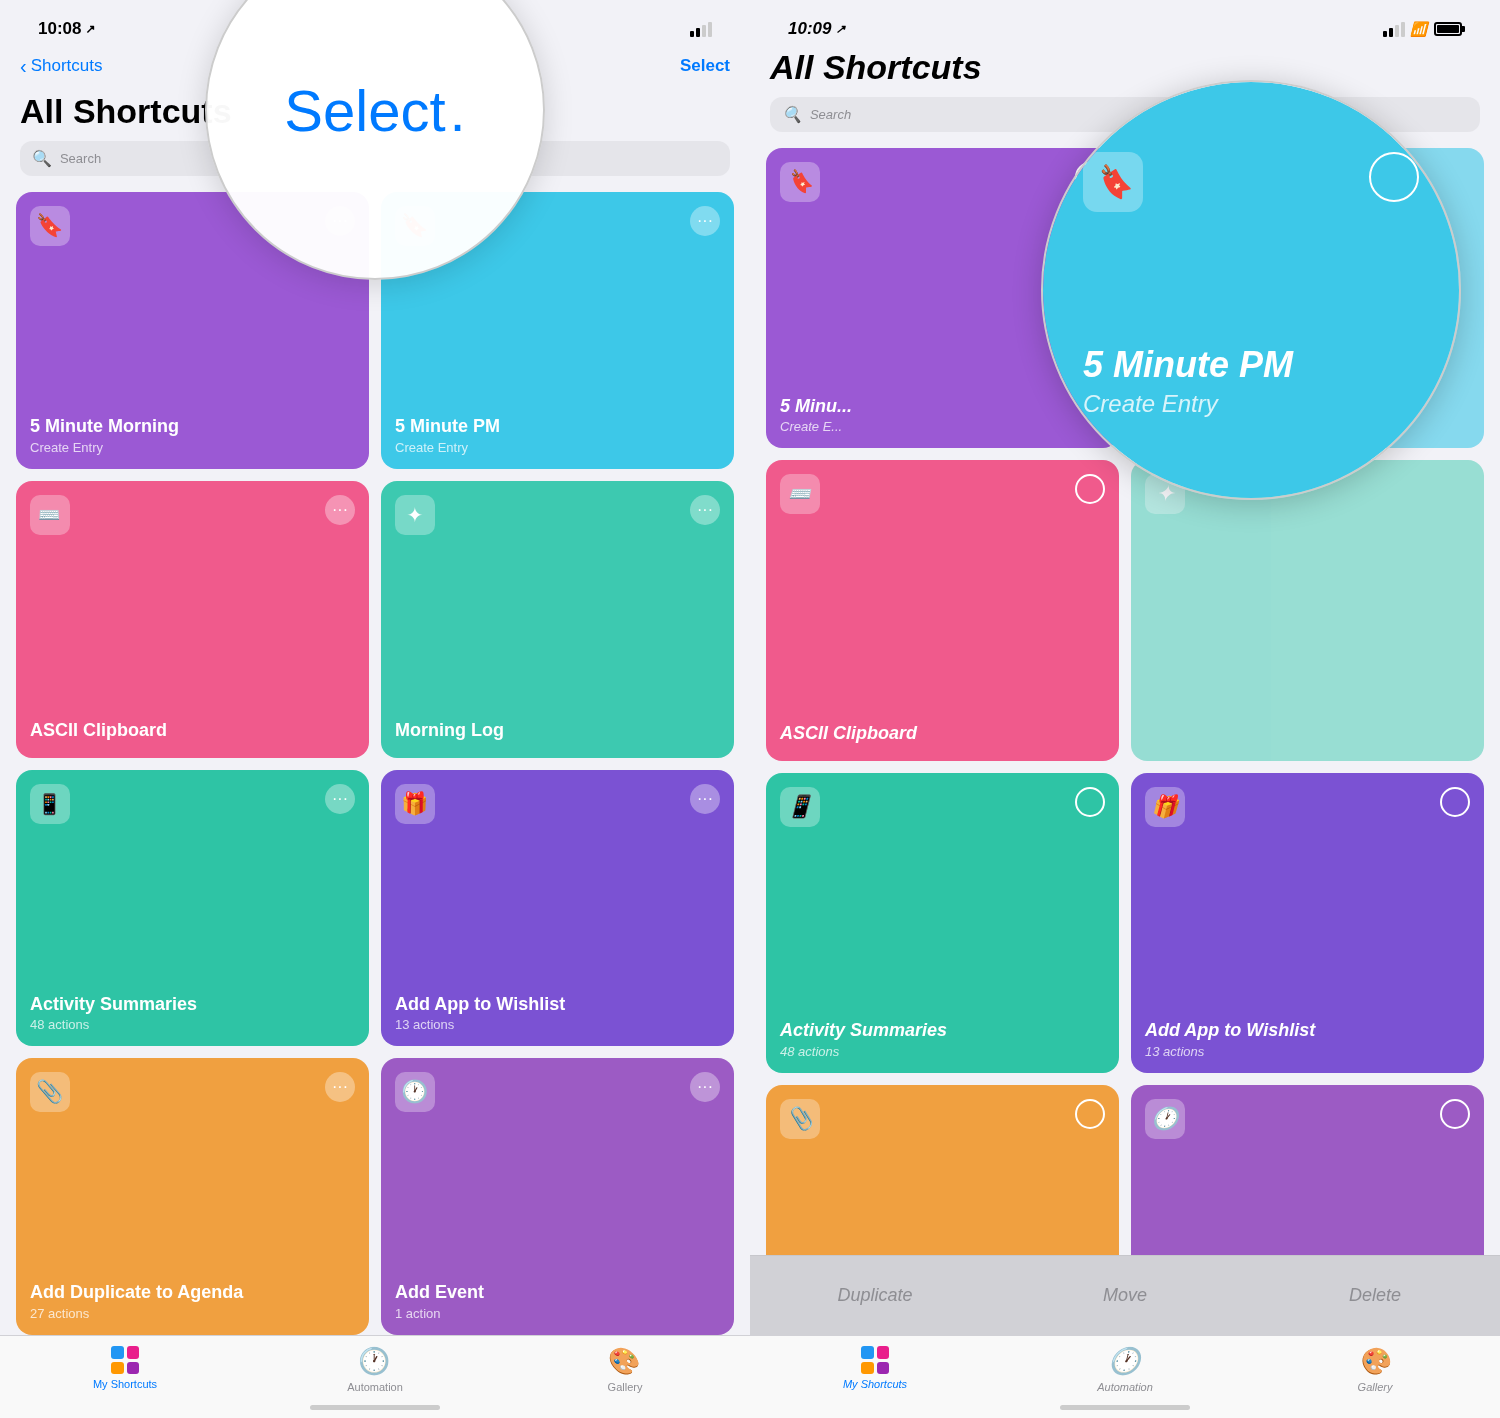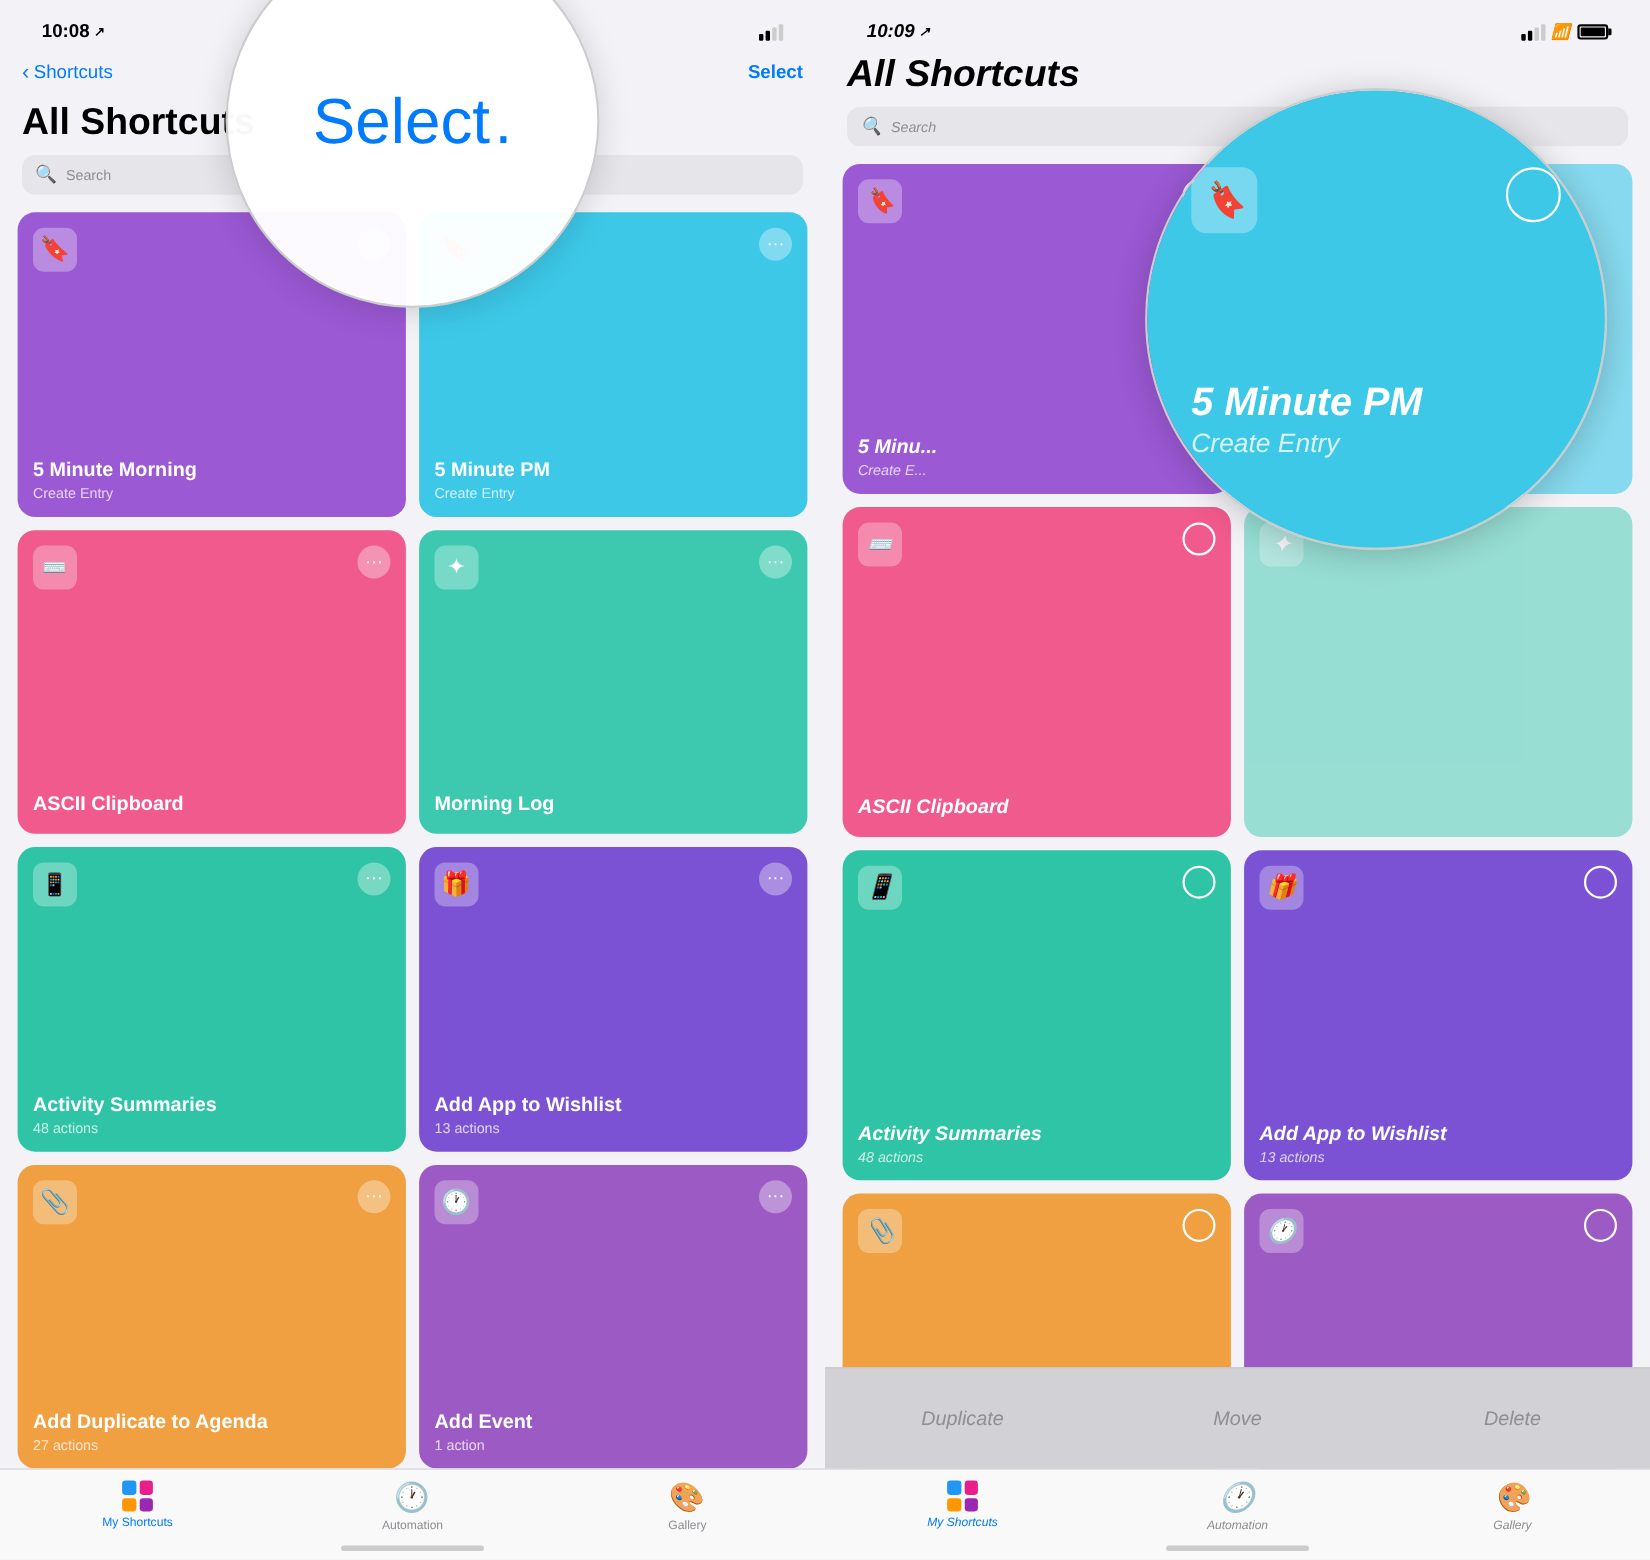--- a/index.html
+++ b/index.html
@@ -364,21 +364,21 @@
       color: rgba(255,255,255,0.8);
     }
 
     
     .action-sheet {
       position: absolute;
       bottom: 83px;
       left: 0;
       right: 0;
       background: #d1d1d6;
-      height: 92px;
+      height: 80px;
       display: flex;
       align-items: center;
       border-top: 1px solid #c7c7cc;
       z-index: 50;
     }
     .action-btn {
       flex: 1;
       text-align: center;
       font-size: 18px;
       color: #8e8e93;

